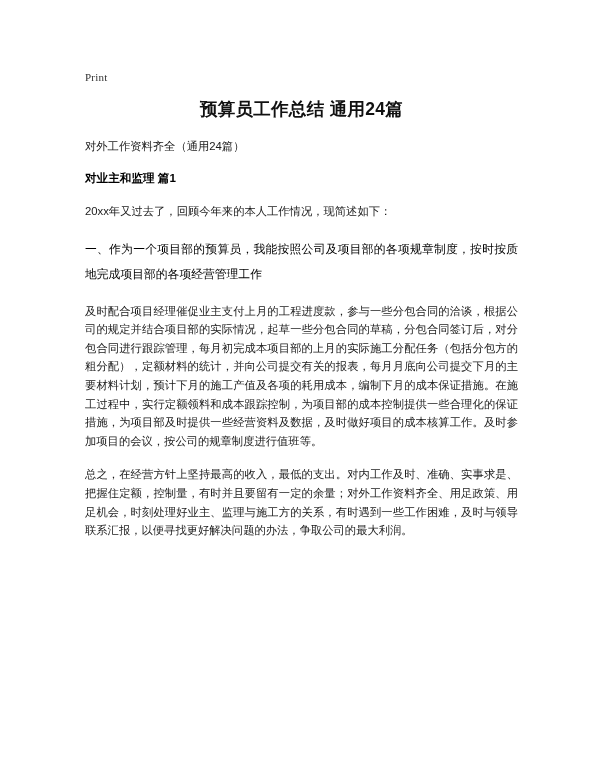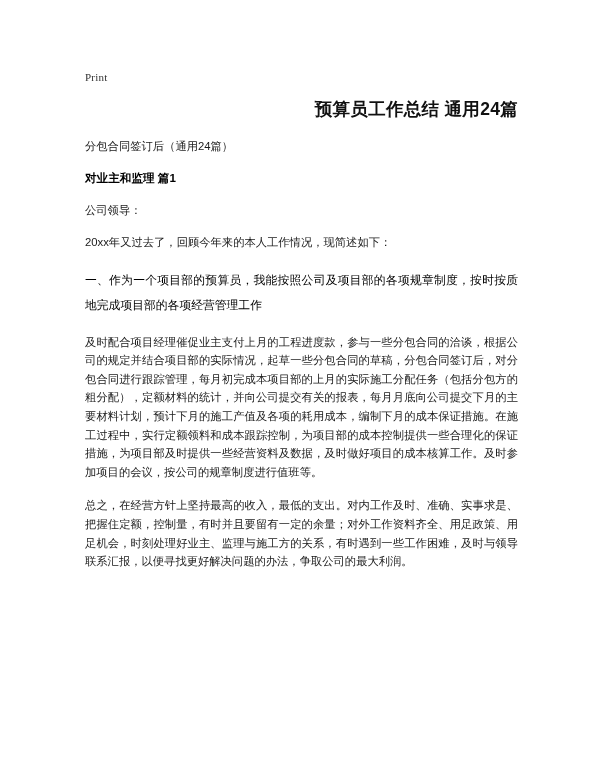--- a/index.html
+++ b/index.html
@@ -40,21 +40,21 @@
   }
   .content {
     position: absolute;
     left: 85px;
     top: 96px;
     width: 433px;
   }
   .doc-title {
     font-size: 17.5px;
     font-weight: bold;
-    text-align: right;
+    text-align: center;
     line-height: 26px;
     margin: 0 0 16px 0;
     color: #111111;
     letter-spacing: 0.3px;
   }
   .subtitle {
     font-size: 11.3px;
     line-height: 16px;
     margin: 0 0 15px 0;
     color: #1a1a1a;
@@ -98,25 +98,24 @@
 <body>
 
 <div class="page">
 
   <a class="print-bar">Print</a>
 
   <div class="content">
 
     <h1 class="doc-title">预算员工作总结  通用24篇</h1>
 
-    <p class="subtitle">分包合同签订后（通用24篇）</p>
+    <p class="subtitle">对外工作资料齐全（通用24篇）</p>
 
     <p class="section-heading">对业主和监理 篇1</p>
 
-    <p class="salutation">公司领导：</p>
 
     <p class="para lead">20xx年又过去了，回顾今年来的本人工作情况，现简述如下：</p>
 
     <p class="heading-bold">一、作为一个项目部的预算员，我能按照公司及项目部的各项规章制度，按时按质地完成项目部的各项经营管理工作</p>
 
 
     <p class="para">及时配合项目经理催促业主支付上月的工程进度款，参与一些分包合同的洽谈，根据公司的规定并结合项目部的实际情况，起草一些分包合同的草稿，分包合同签订后，对分包合同进行跟踪管理，每月初完成本项目部的上月的实际施工分配任务（包括分包方的粗分配），定额材料的统计，并向公司提交有关的报表，每月月底向公司提交下月的主要材料计划，预计下月的施工产值及各项的耗用成本，编制下月的成本保证措施。在施工过程中，实行定额领料和成本跟踪控制，为项目部的成本控制提供一些合理化的保证措施，为项目部及时提供一些经营资料及数据，及时做好项目的成本核算工作。及时参加项目的会议，按公司的规章制度进行值班等。</p>
 
 
     <p class="para">总之，在经营方针上坚持最高的收入，最低的支出。对内工作及时、准确、实事求是、把握住定额，控制量，有时并且要留有一定的余量；对外工作资料齐全、用足政策、用足机会，时刻处理好业主、监理与施工方的关系，有时遇到一些工作困难，及时与领导联系汇报，以便寻找更好解决问题的办法，争取公司的最大利润。</p>

